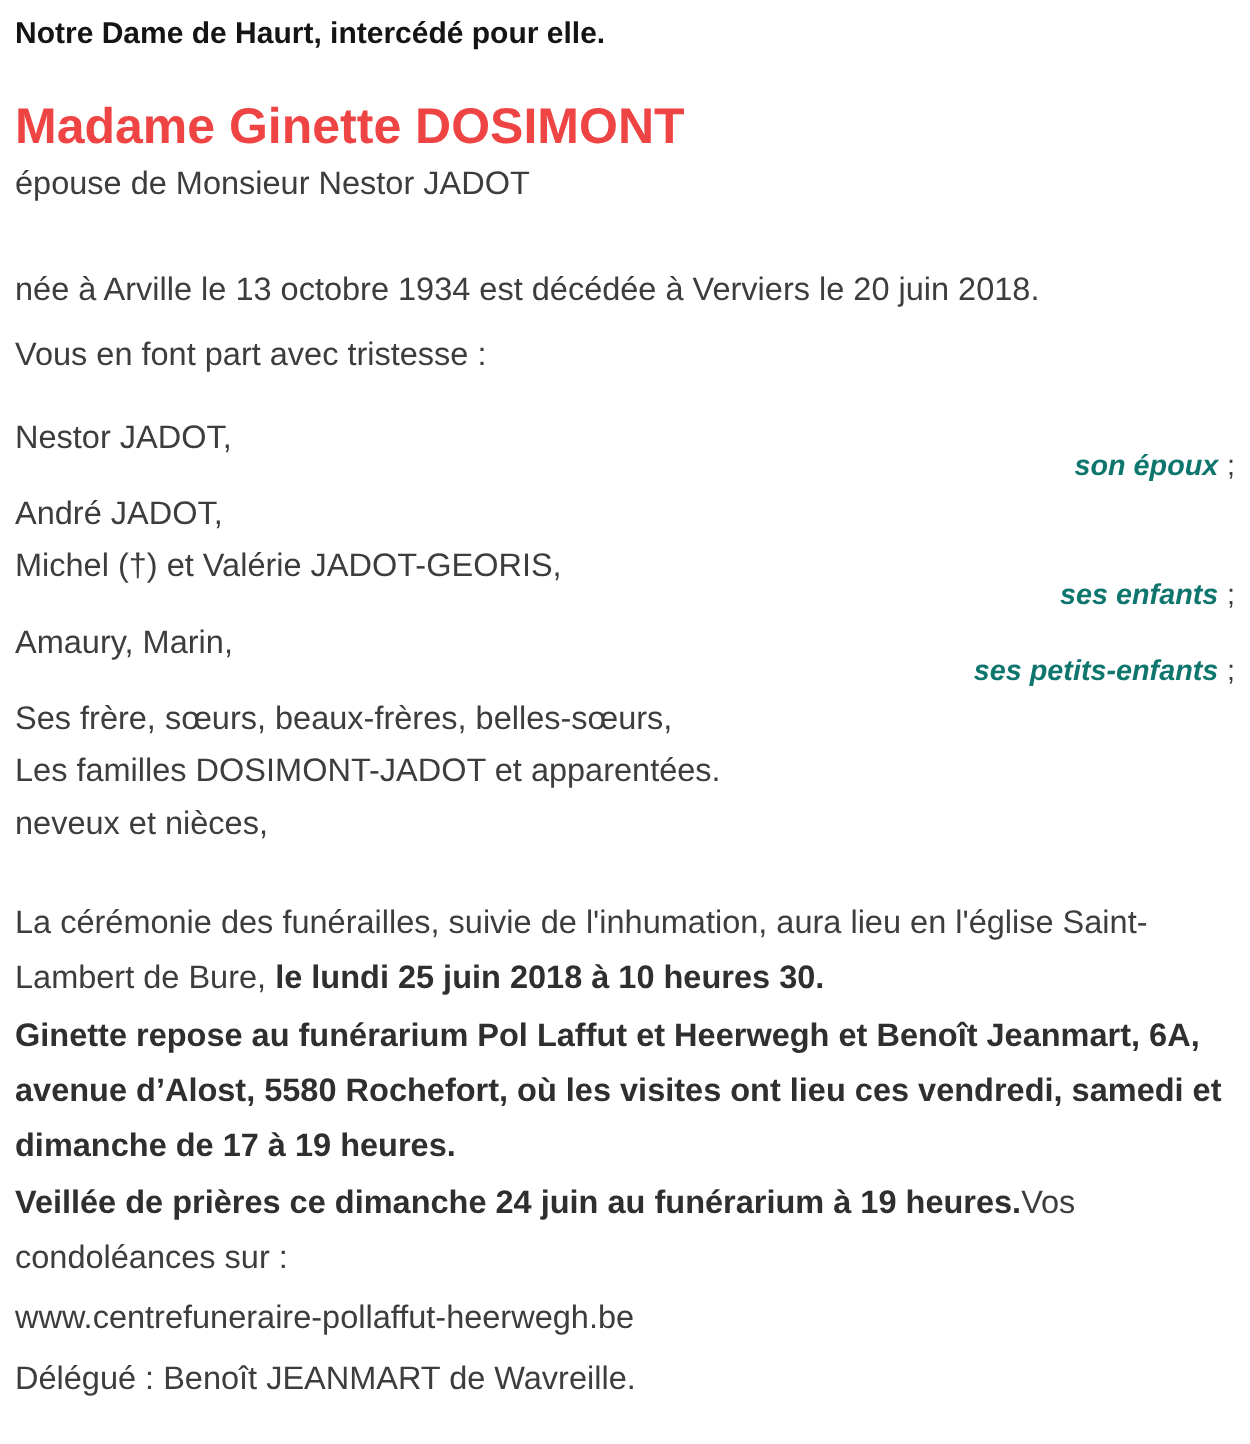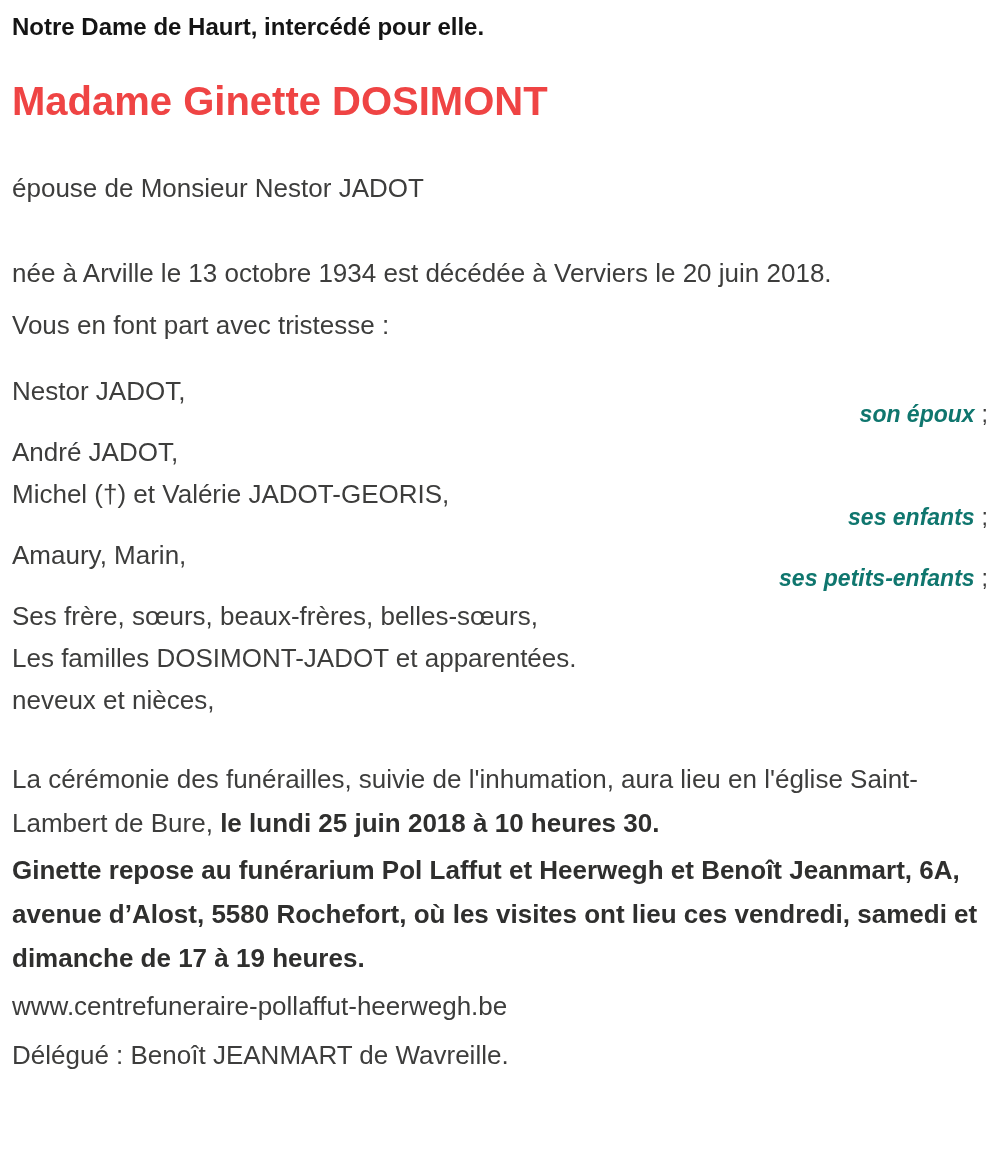--- a/index.html
+++ b/index.html
@@ -26,21 +26,21 @@
     line-height: 48px;
     font-weight: bold;
     color: #ef4444;
     margin-top: 35px;
   }
   .body-line {
     font-size: 26px;
     line-height: 42px;
     font-weight: normal;
   }
-  .spouse   { margin-top: 42px; }
+  .spouse   { }
   .death    { margin-top: 43px; }
   .announce { margin-top: 10px; }
   .first-name { margin-top: 24px; }
 
   .relation {
     font-size: 23px;
     line-height: 24px;
     margin: -10px 0 5px 0;
     text-align: right;
   }
@@ -95,18 +95,19 @@
   <p class="relation"><span class="rel-label">ses petits-enfants</span><span class="rel-suffix">;</span></p>
 
   <p class="body-line">Ses frère, sœurs, beaux-frères, belles-sœurs,</p>
   <p class="body-line">Les familles DOSIMONT-JADOT et apparentées.</p>
   <p class="body-line">neveux et nièces,</p>
 
   <p class="para ceremony"><span>La cérémonie des funérailles, suivie de l'inhumation, aura lieu en l'église Saint-Lambert de Bure, </span><span class="bold">le lundi 25 juin 2018 à 10 heures 30.</span></p>
 
   <p class="para funerarium">Ginette repose au funérarium Pol Laffut et Heerwegh et Benoît Jeanmart, 6A, avenue d’Alost, 5580 Rochefort, où les visites ont lieu ces vendredi, samedi et dimanche de 17 à 19 heures.</p>
 
+  <p class="para vigil"><span class="bold">Veillée de prières ce dimanche 24 juin au funérarium à 19 heures.</span><span>Vos condoléances sur :</span></p>
 
   <p class="para website"><a class="plain">www.centrefuneraire-pollaffut-heerwegh.be</a></p>
 
   <p class="para delegate">Délégué : Benoît JEANMART de Wavreille.</p>
 
 </div>
 
 </body></html>

